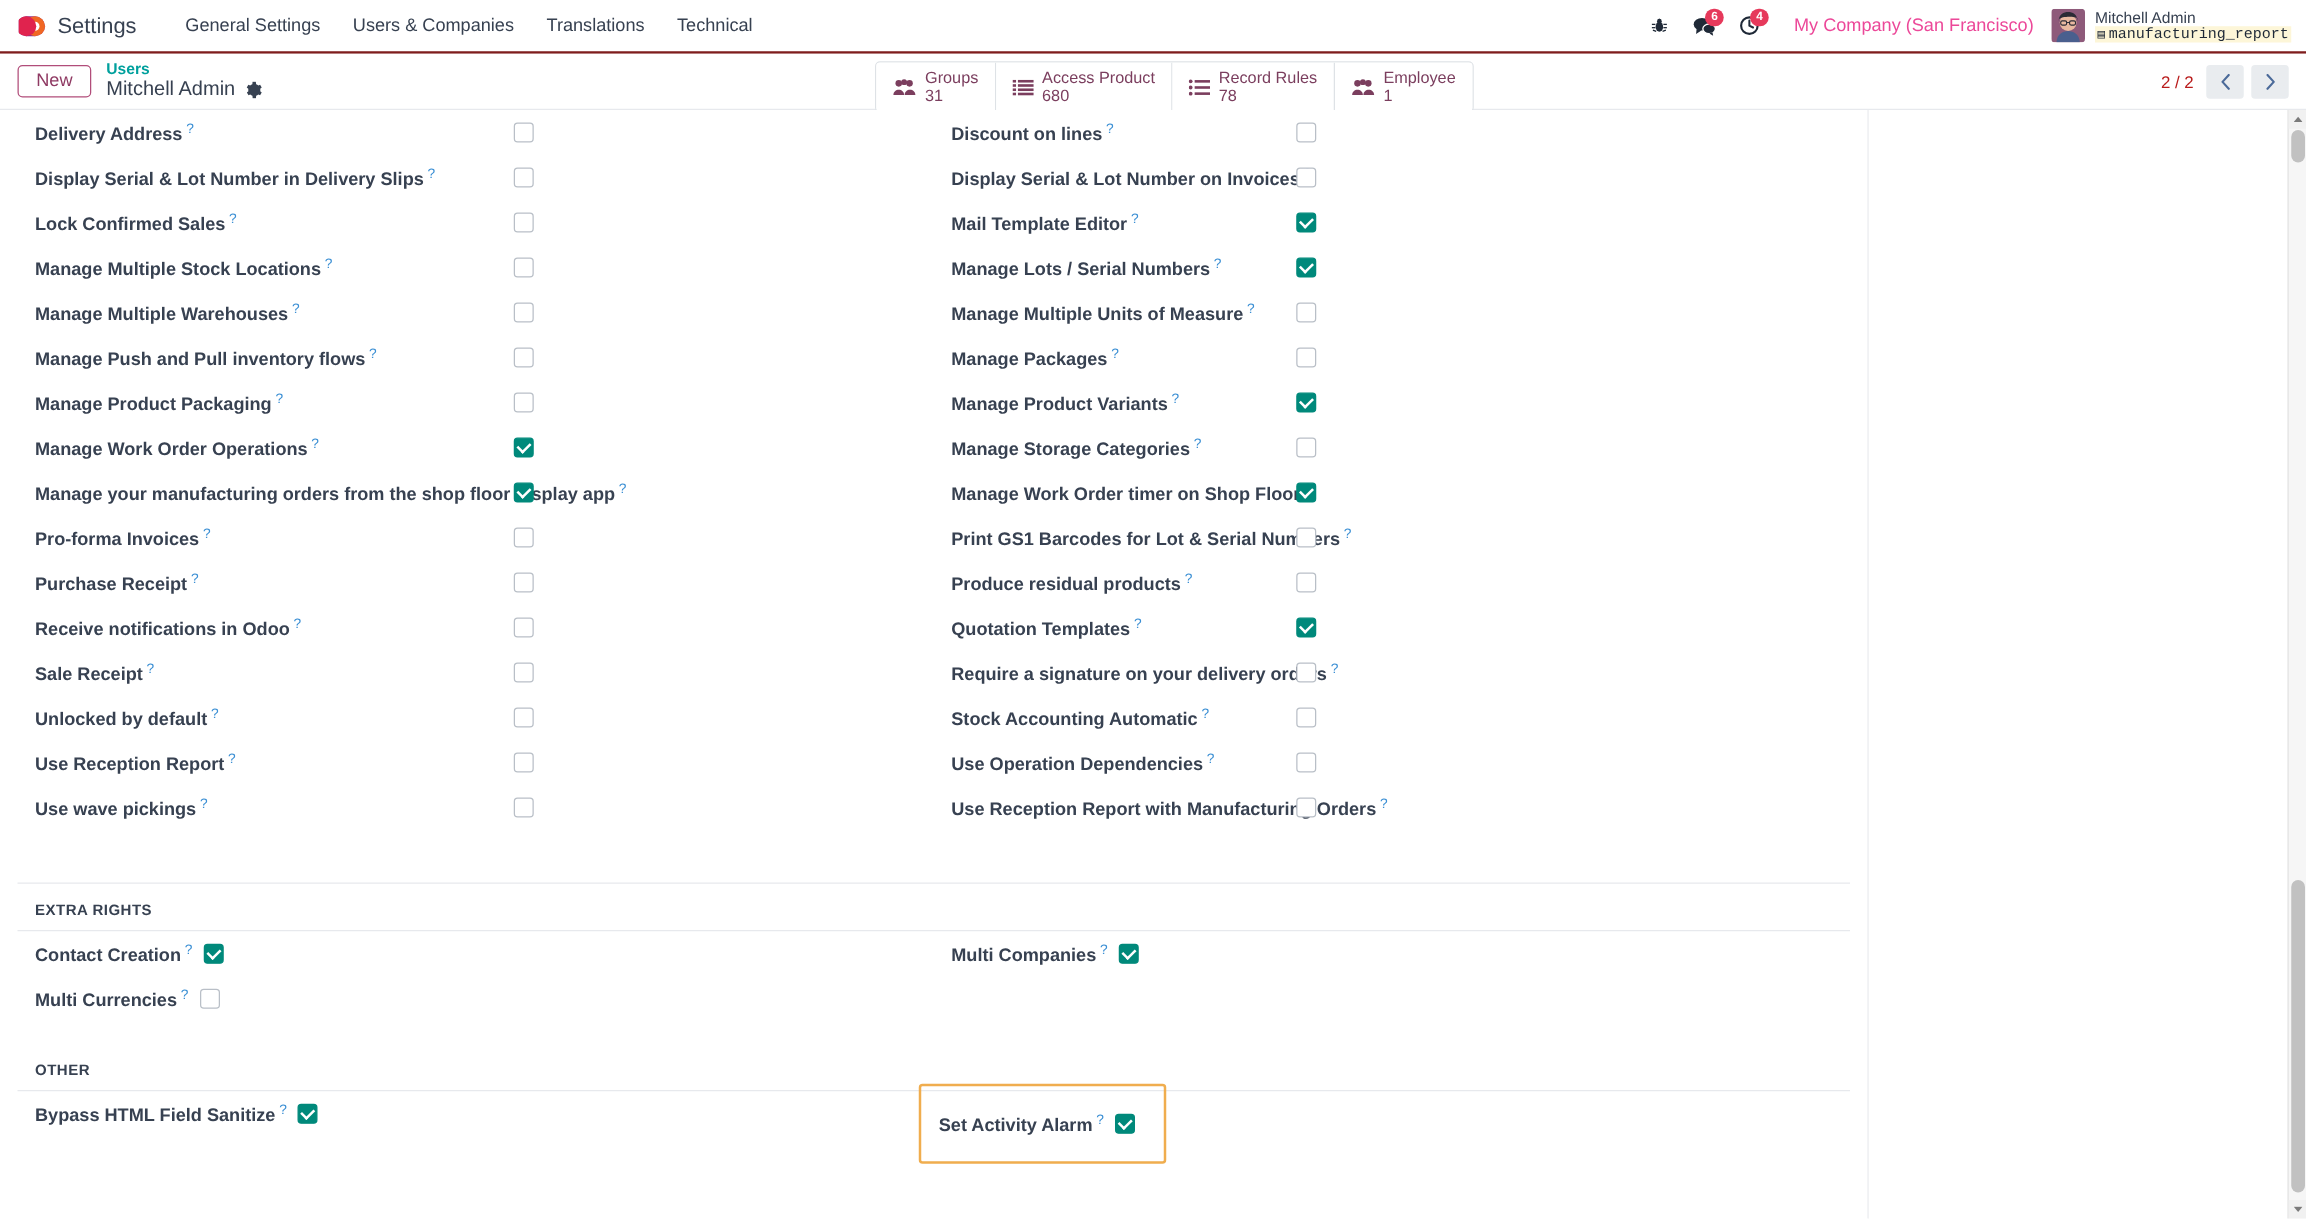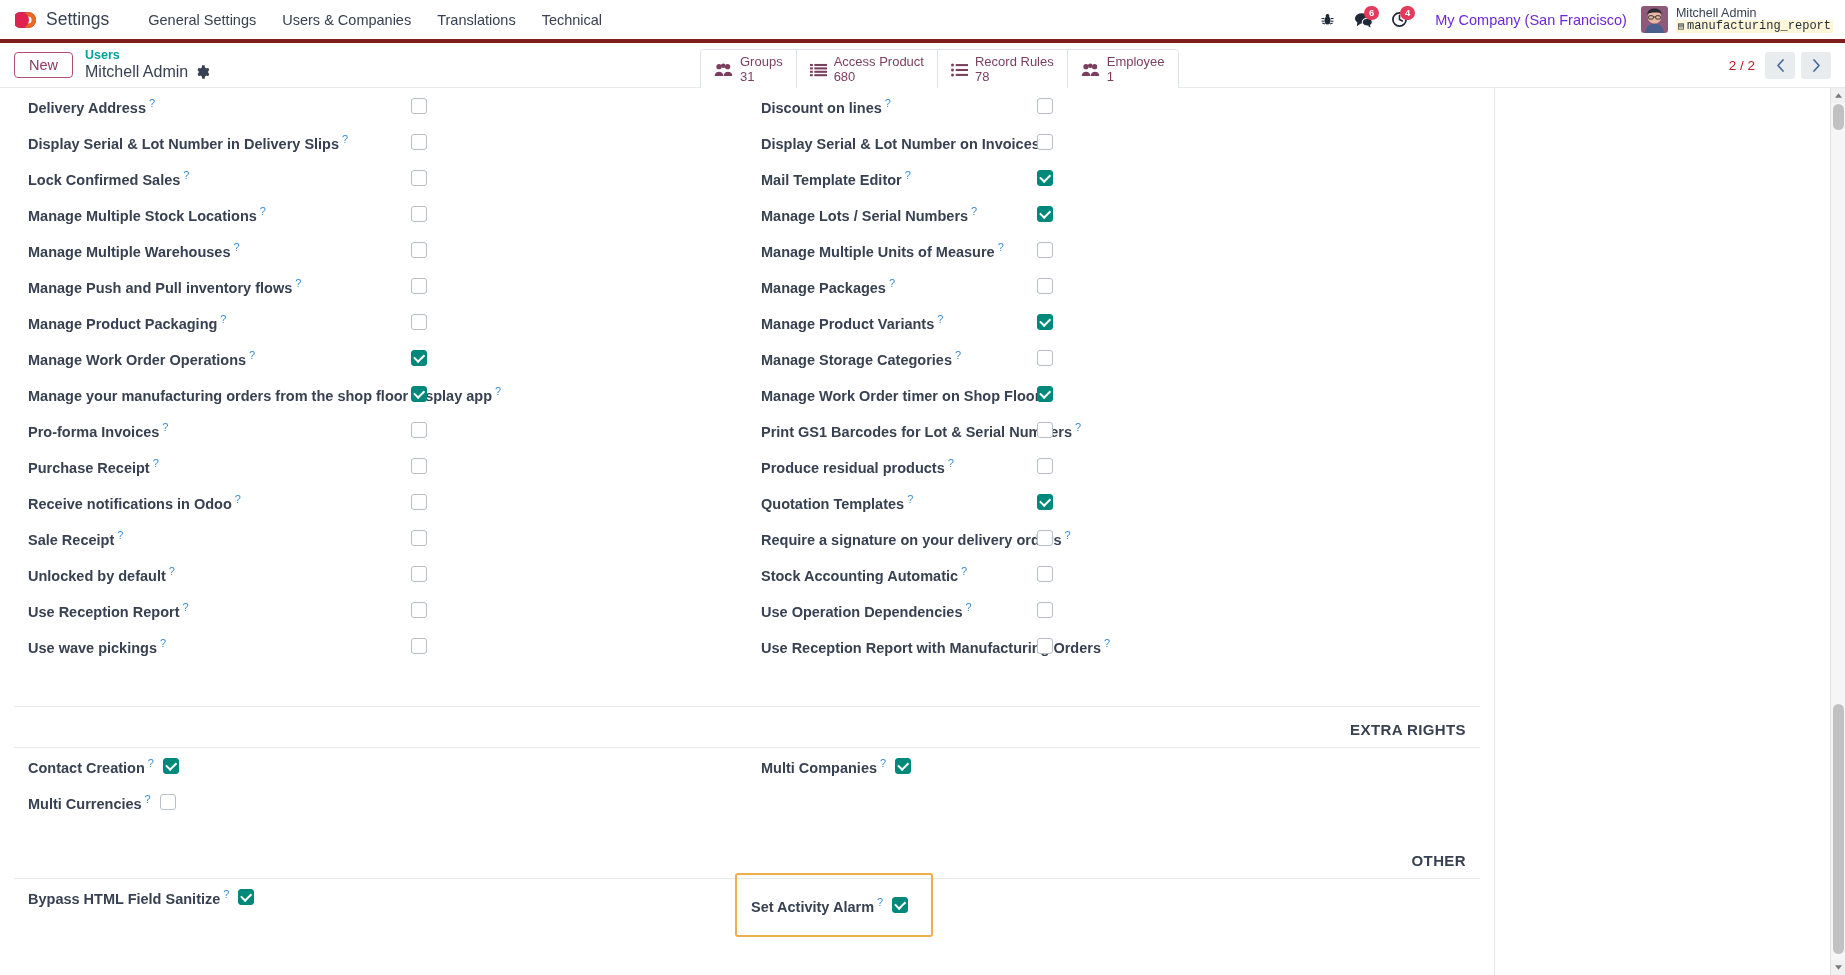--- a/index.html
+++ b/index.html
@@ -12,21 +12,21 @@
     overflow: hidden;
   }
 
   
   .navbar {
     height: 43px;
     background: #ffffff;
     display: flex;
     align-items: center;
     padding: 0 12px 0 14px;
-    border-bottom: 4px solid #7f1d1d;
+    border-bottom: 2px solid #7f1d1d;
     position: relative;
   }
   .brand-logo {
     width: 26px; height: 26px;
     margin-right: 6px;
     display: flex; align-items: center; justify-content: center;
   }
   .app-name {
     font-size: 17.5px;
     color: #374151;
@@ -57,21 +57,21 @@
     font-size: 9.5px;
     line-height: 1;
     border-radius: 9px;
     padding: 2.5px 4.5px;
     font-weight: bold;
     min-width: 15px;
     text-align: center;
   }
   .company-name {
     font-size: 14.5px;
-    color: #6d28d9;
+    color: #ec4899;
     margin: 0 14px 0 18px;
     white-space: nowrap;
     cursor: pointer;
   }
   .avatar {
     width: 27px; height: 27px;
     border-radius: 3px;
     overflow: hidden;
     margin-right: 8px;
     flex: 0 0 auto;
@@ -231,26 +231,25 @@
     border-bottom: 2px solid #fff;
     transform: rotate(-45deg) translate(1px,-1px);
   }
 
   .sect-divider {
     border: 0;
     border-top: 1px solid #e7e9ed;
     margin: 0 14px;
   }
   .section-title {
-    font-size: 15px;
+    font-size: 12px;
     font-weight: bold;
     color: #374151;
     letter-spacing: 0.4px;
     padding: 14px 28px 9px 28px;
-    text-align: right;
   }
   .inline-row {
     display: flex;
     align-items: center;
     gap: 9px;
     height: 36px;
     padding-left: 14px;
   }
   .inline-row .field-label { font-weight: bold; }
 

